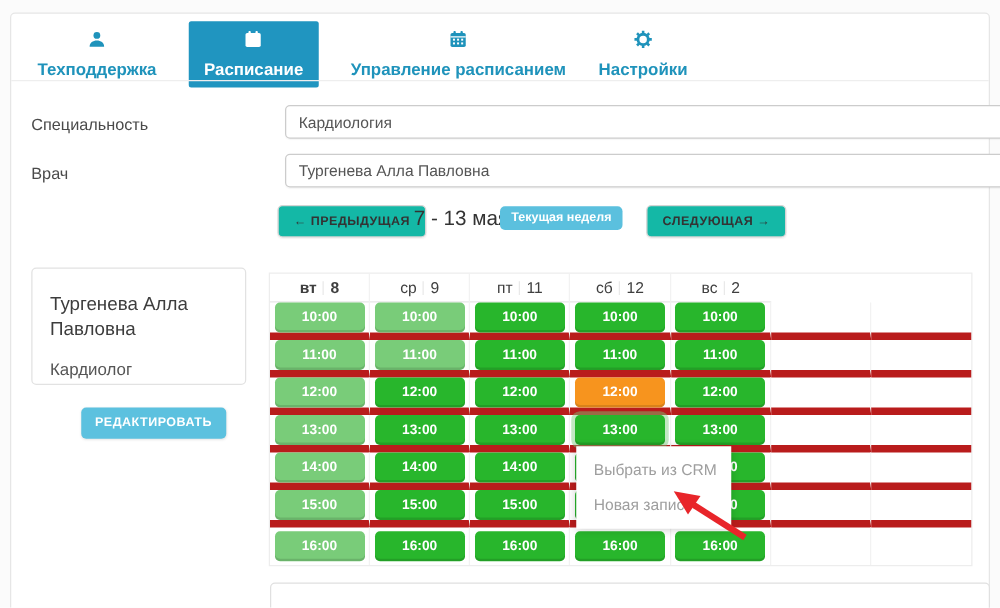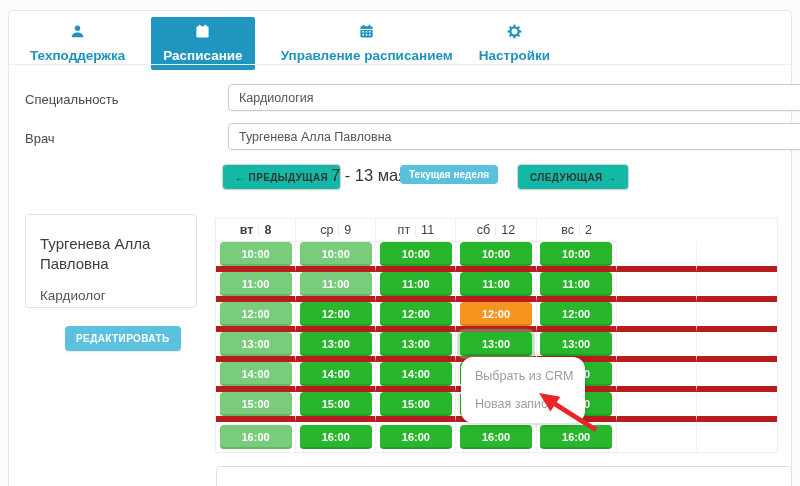--- a/index.html
+++ b/index.html
@@ -58,21 +58,21 @@
   .slot { width:72px; height:24px; border:none; border-radius:4px; color:#fff; font-size:11px;
           font-weight:700; display:flex; align-items:center; justify-content:center; cursor:pointer;
           box-shadow:inset 0 -2px 0 rgba(0,0,0,.12); font-family:"Liberation Sans", sans-serif; }
   .slot-light  { background:#79cc79; }
   .slot-green  { background:#28b62c; }
   .slot-orange { background:#f7941e; }
   .slot-focus  { box-shadow:inset 0 -2px 0 rgba(0,0,0,.12), 0 0 0 3px rgba(121,204,121,.45); }
 
   
   .context-menu { position:absolute; left:461px; top:357px; width:124px; background:#fff;
-                  border-radius:12px; box-shadow:0 1px 7px rgba(0,0,0,.22); padding:5px 0; z-index:10; }
+                  border-radius:0; box-shadow:0 1px 7px rgba(0,0,0,.22); padding:5px 0; z-index:10; }
   .menu-item { padding:7px 14px; font-size:12.5px; color:#9e9e9e; cursor:pointer; white-space:nowrap; }
 
   .red-arrow { position:absolute; left:534px; top:390px; z-index:20; }
 
   .bottom-card { position:absolute; left:216px; top:466px; width:576px; height:80px;
                  background:#fff; border:1px solid #e0e0e0; border-radius:4px; }
 </style>
 </head>
 <body>
 

